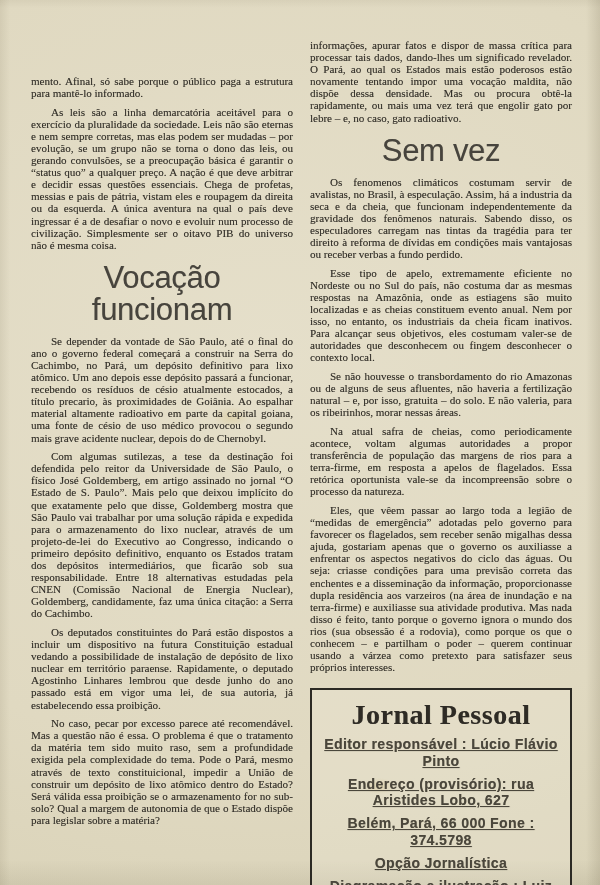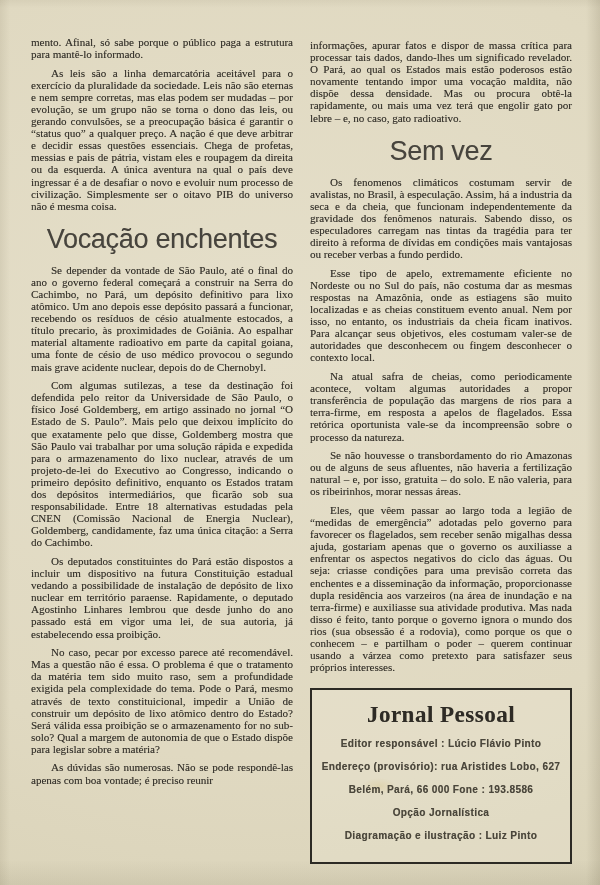--- a/index.html
+++ b/index.html
@@ -19,103 +19,103 @@
   .stain-1{left:213px;top:406px;width:36px;height:22px;
     background:radial-gradient(closest-side, rgba(196,164,62,0.20), rgba(196,164,62,0));}
   .stain-2{left:362px;top:778px;width:34px;height:16px;
     background:radial-gradient(closest-side, rgba(196,164,62,0.24), rgba(196,164,62,0));}
   .col{
     position:absolute;top:36px;width:262px;
     font-size:11px;line-height:12.1px;
     text-align:justify;
     text-shadow:0.2px 0.2px 0.35px rgba(60,55,45,0.45);
   }
-  .col-left{left:31px;}
+  .col-left{left:31px;margin-top:39px;}
   .col-right{left:310px;top:39px;}
   .col p{margin:0 0 6.5px 0;text-indent:20px;}
   .col p.no-indent{text-indent:0;}
   .headline{
     font-family:"Liberation Sans", sans-serif;
     font-weight:400;
-    font-size:27px;
+    font-size:31px;
     line-height:32px;
     color:#47443d;
     text-align:center;
     text-indent:0 !important;
     margin:11px 0 9px 0;
     letter-spacing:-0.3px;
     text-shadow:0.3px 0.3px 0.5px rgba(70,66,58,0.35);
   }
   .col b{font-weight:400;}
   .masthead{
     margin-top:15px;
     border:2px solid #2c2a24;
     padding:8px 6px 11px 6px;
     text-align:center;
     background:rgba(240,235,218,0.25);
   }
   .masthead-title{
     font-family:"Liberation Serif", serif;
     font-weight:700;
-    font-size:23px;
+    font-size:28px;
     line-height:30px;
     letter-spacing:0.5px;
     color:#2e2b25;
     margin:2px 0 6px 0;
     text-indent:0;
   }
   .masthead-line{
     font-family:"Liberation Sans", sans-serif;
-    font-size:10px;
+    font-size:14px;
     font-weight:700;
     letter-spacing:0.4px;
     line-height:16.5px;
     color:#4a463b;
     text-align:center;
     text-indent:0 !important;
     margin:0;
+    text-decoration:underline;
   }
 </style>
 </head>
 <body>
 
 <div class="page">
   <div class="stain stain-1"></div>
   <div class="stain stain-2"></div>
 
   <div class="col col-left">
     <p class="no-indent">mento. Afinal, só sabe porque o público paga a estrutura para mantê-lo informado.</p>
     <p>As leis são a linha demarcatória aceitável para o exercício da pluralidade da sociedade. Leis não são eternas e nem sempre corretas, mas elas podem ser mudadas – por evolução, se um grupo não se torna o dono das leis, ou gerando convulsões, se a preocupação básica é garantir o “status quo” a qualquer preço. A nação é que deve arbitrar e decidir essas questões essenciais. Chega de profetas, messias e pais de pátria, vistam eles e roupagem da direita ou da esquerda. A única aventura na qual o país deve ingressar é a de desafiar o novo e evoluir num processo de civilização. Simplesmente ser o oitavo PIB do universo não é mesma coisa.</p>
 
-    <h1 class="headline">Vocação enchentes</h1>
+    <h1 class="headline">Vocação funcionam</h1>
 
     <p>Se depender da vontade de São Paulo, até o final do ano o governo federal começará a construir na Serra do Cachimbo, no Pará, um depósito definitivo para lixo atômico. Um ano depois esse depósito passará a funcionar, recebendo os resíduos de césio atualmente estocados, a título precario, às proximidades de Goiânia. Ao espalhar material altamente radioativo em parte da capital goiana, uma fonte de césio de uso médico provocou o segundo mais grave acidente nuclear, depois do de Chernobyl.</p>
     <p>Com algumas sutilezas, a tese da destinação foi defendida pelo reitor da Universidade de São Paulo, o físico José Goldemberg, em artigo assinado no jornal “O Estado de S. Paulo”. Mais pelo que deixou implícito do que exatamente pelo que disse, Goldemberg mostra que São Paulo vai trabalhar por uma solução rápida e expedida para o armazenamento do lixo nuclear, através de um projeto-de-lei do Executivo ao Congresso, indicando o primeiro depósito definitivo, enquanto os Estados tratam dos depósitos intermediários, que ficarão sob sua responsabilidade. Entre 18 alternativas estudadas pela CNEN (Comissão Nacional de Energia Nuclear), Goldemberg, candidamente, faz uma única citação: a Serra do Cachimbo.</p>
     <p>Os deputados constituintes do Pará estão dispostos a incluir um dispositivo na futura Constituição estadual vedando a possibilidade de instalação de depósito de lixo nuclear em território paraense. Rapidamente, o deputado Agostinho Linhares lembrou que desde junho do ano passado está em vigor uma lei, de sua autoria, já estabelecendo essa proibição.</p>
     <p>No caso, pecar por excesso parece até recomendável. Mas a questão não é essa. O problema é que o tratamento da matéria tem sido muito raso, sem a profundidade exigida pela complexidade do tema. Pode o Pará, mesmo através de texto constituicional, impedir a União de construir um depósito de lixo atômico dentro do Estado? Será válida essa proibição se o armazenamento for no sub-solo? Qual a margem de autonomia de que o Estado dispõe para legislar sobre a matéria?</p>
-    <p>As dúvidas são numerosas. Não se pode respondê-las apenas com boa vontade; é preciso reunir</p>
   </div>
 
   <div class="col col-right">
     <p class="no-indent">informações, apurar fatos e dispor de massa crítica para processar tais dados, dando-lhes um significado revelador. O Pará, ao qual os Estados mais estão poderosos estão novamente tentando impor uma vocação maldita, não dispõe dessa densidade. Mas ou procura obtê-la rapidamente, ou mais uma vez terá que engolir gato por lebre – e, no caso, gato radioativo.</p>
 
     <h1 class="headline">Sem vez</h1>
 
     <p><span>Os fenomenos climáticos costumam servir de avalistas, no Brasil, à especulação. Assim, há a industria da seca e da cheia, que funcionam independentemente da gravidade dos fenômenos naturais. Sabendo disso, os especuladores carregam nas tintas da tragédia para ter direito à reforma de dívidas em condições mais vantajosas ou receber verbas a fundo perdido.</span><b></b><span></span></p>
 
     <p><span>Esse tipo de apelo, extremamente eficiente no Nordeste ou no Sul do país, não costuma dar as mesmas respostas na Amazônia, onde as estiagens são muito localizadas e as cheias constituem evento anual. Nem por isso, no entanto, os </span><b>industriais</b><span> da cheia ficam inativos. Para alcançar seus objetivos, eles costumam valer-se de autoridades que desconhecem ou fingem desconhecer o contexto local.</span></p>
 
+    <p><span>Se não houvesse o transbordamento do rio Amazonas ou de alguns de seus afluentes, não haveria a fertilização natural – e, por isso, gratuita – do solo. E não valeria, para os ribeirinhos, morar nessas áreas.</span><b></b><span></span></p>
+
     <p><span>Na atual safra de cheias, como periodicamente acontece, voltam algumas autoridades a propor transferência de população das margens de rios para a terra-firme, em resposta a apelos de </span><b>flagelados</b><span>. Essa retórica oportunista vale-se da incompreensão sobre o processo da natureza.</span></p>
-
-    <p><span>Se não houvesse o transbordamento do rio Amazonas ou de alguns de seus afluentes, não haveria a fertilização natural – e, por isso, gratuita – do solo. E não valeria, para os ribeirinhos, morar nessas áreas.</span><b></b><span></span></p>
 
     <p><span>Eles, que vêem passar ao largo toda a legião de “medidas de emergência” adotadas pelo governo para favorecer os </span><b>flagelados</b><span>, sem receber senão migalhas dessa ajuda, gostariam apenas que o governo os auxiliasse a enfrentar os aspectos negativos do ciclo das águas. Ou seja: criasse condições para uma previsão correta das enchentes e a disseminação da informação, proporcionasse dupla residência aos varzeiros (na área de inundação e na terra-firme) e auxiliasse sua atividade produtiva. Mas nada disso é feito, tanto porque o governo ignora o mundo dos rios (sua obsessão é a rodovia), como porque os que o conhecem – e partilham o poder – querem continuar usando a várzea como pretexto para satisfazer seus próprios interesses.</span></p>
 
     <div class="masthead">
       <div class="masthead-title">Jornal Pessoal</div>
       <p class="masthead-line">Editor responsável :  Lúcio Flávio Pinto</p>
       <p class="masthead-line">Endereço (provisório):  rua Aristides Lobo, 627</p>
-      <p class="masthead-line">Belém, Pará, 66 000   Fone :  193.8586</p>
+      <p class="masthead-line">Belém, Pará, 66 000   Fone :  374.5798</p>
       <p class="masthead-line">Opção Jornalística</p>
       <p class="masthead-line">Diagramação e ilustração :  Luiz Pinto</p>
     </div>
   </div>
 </div>
 
 </body></html>

